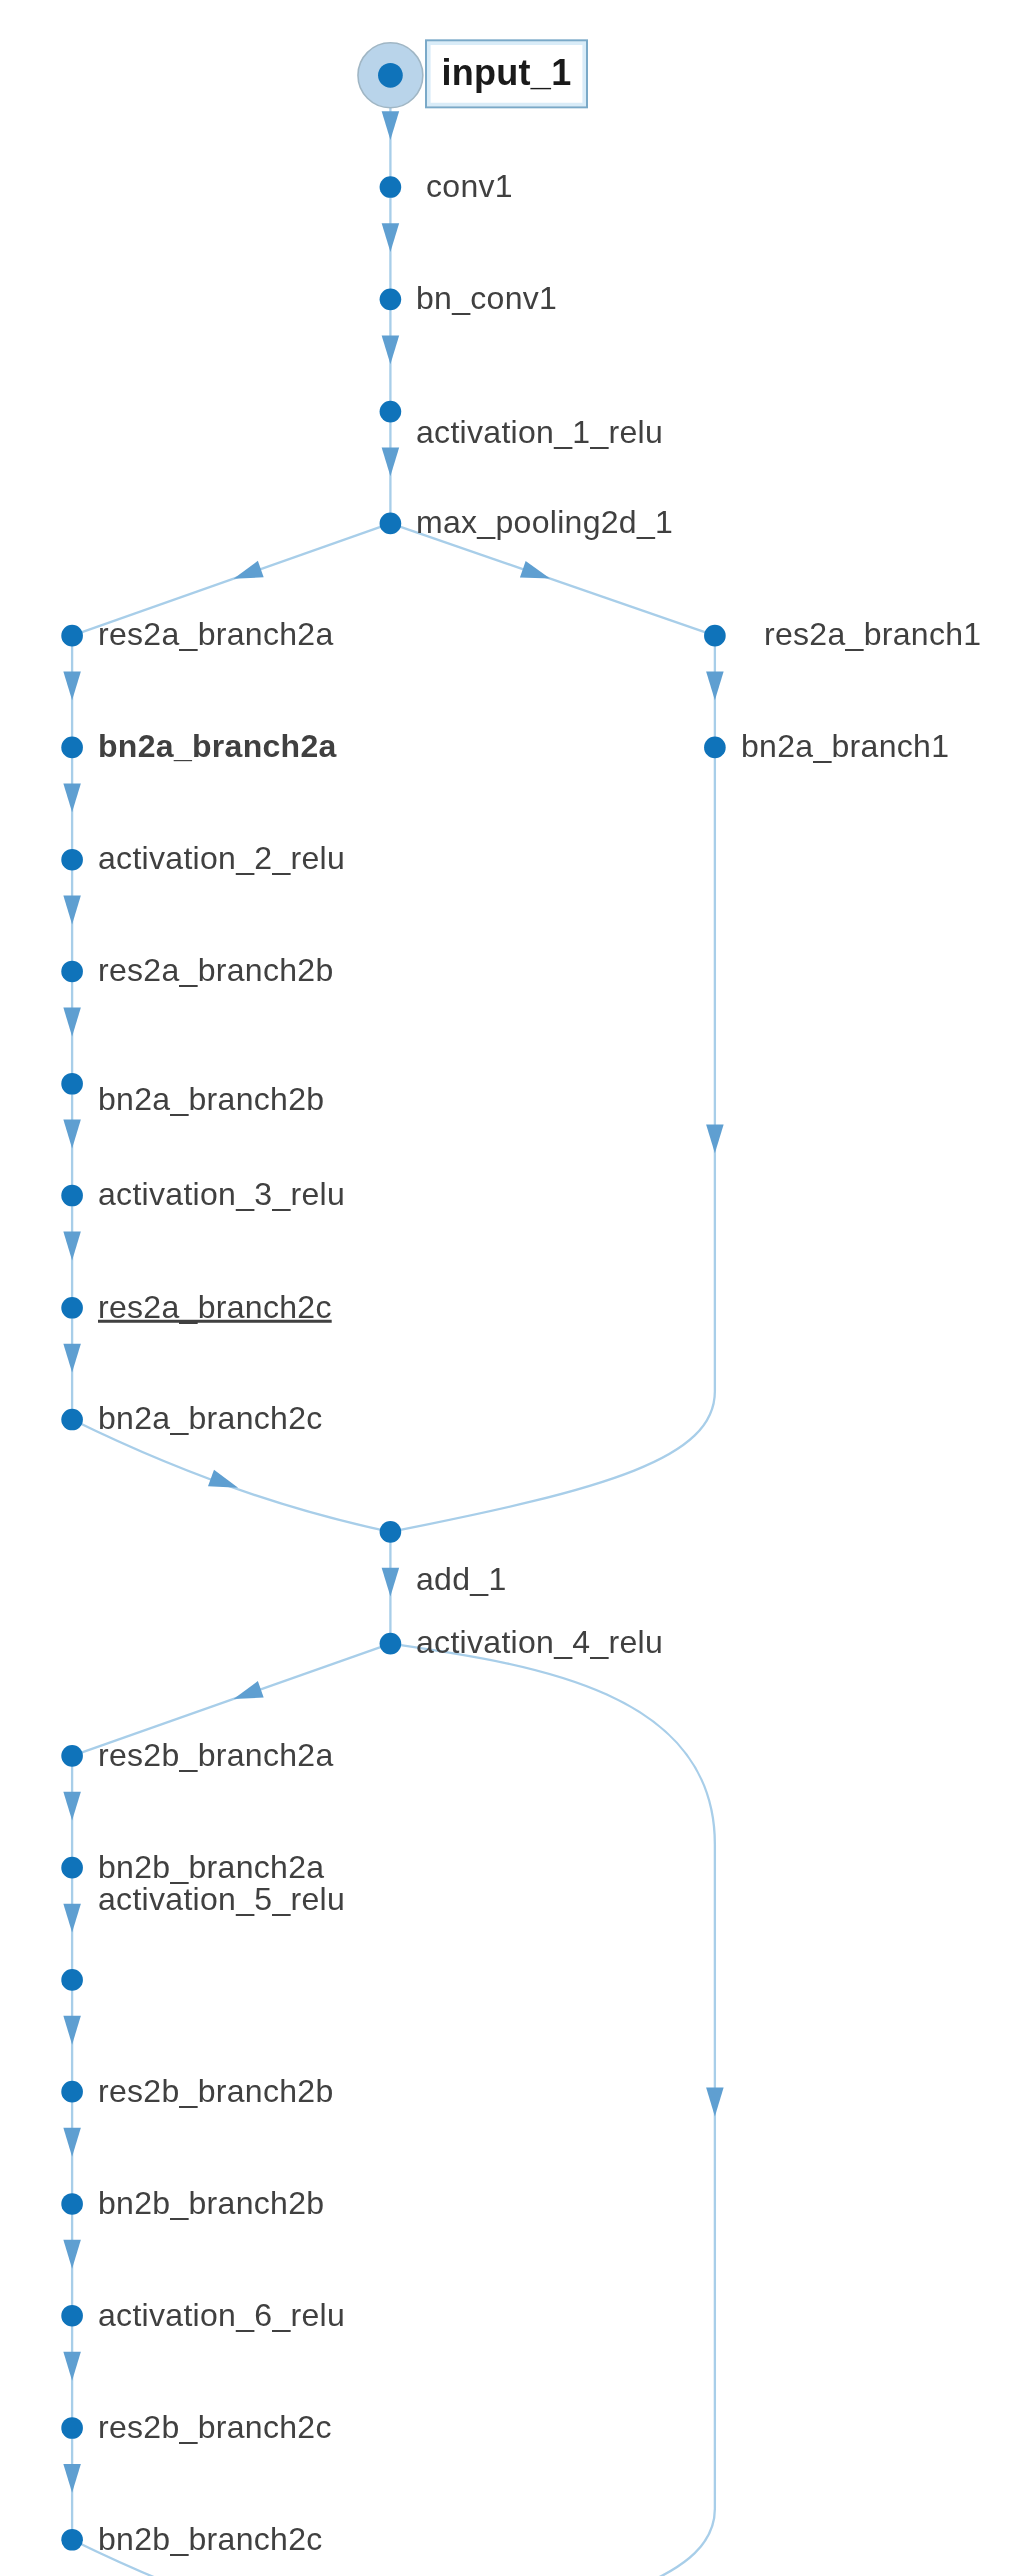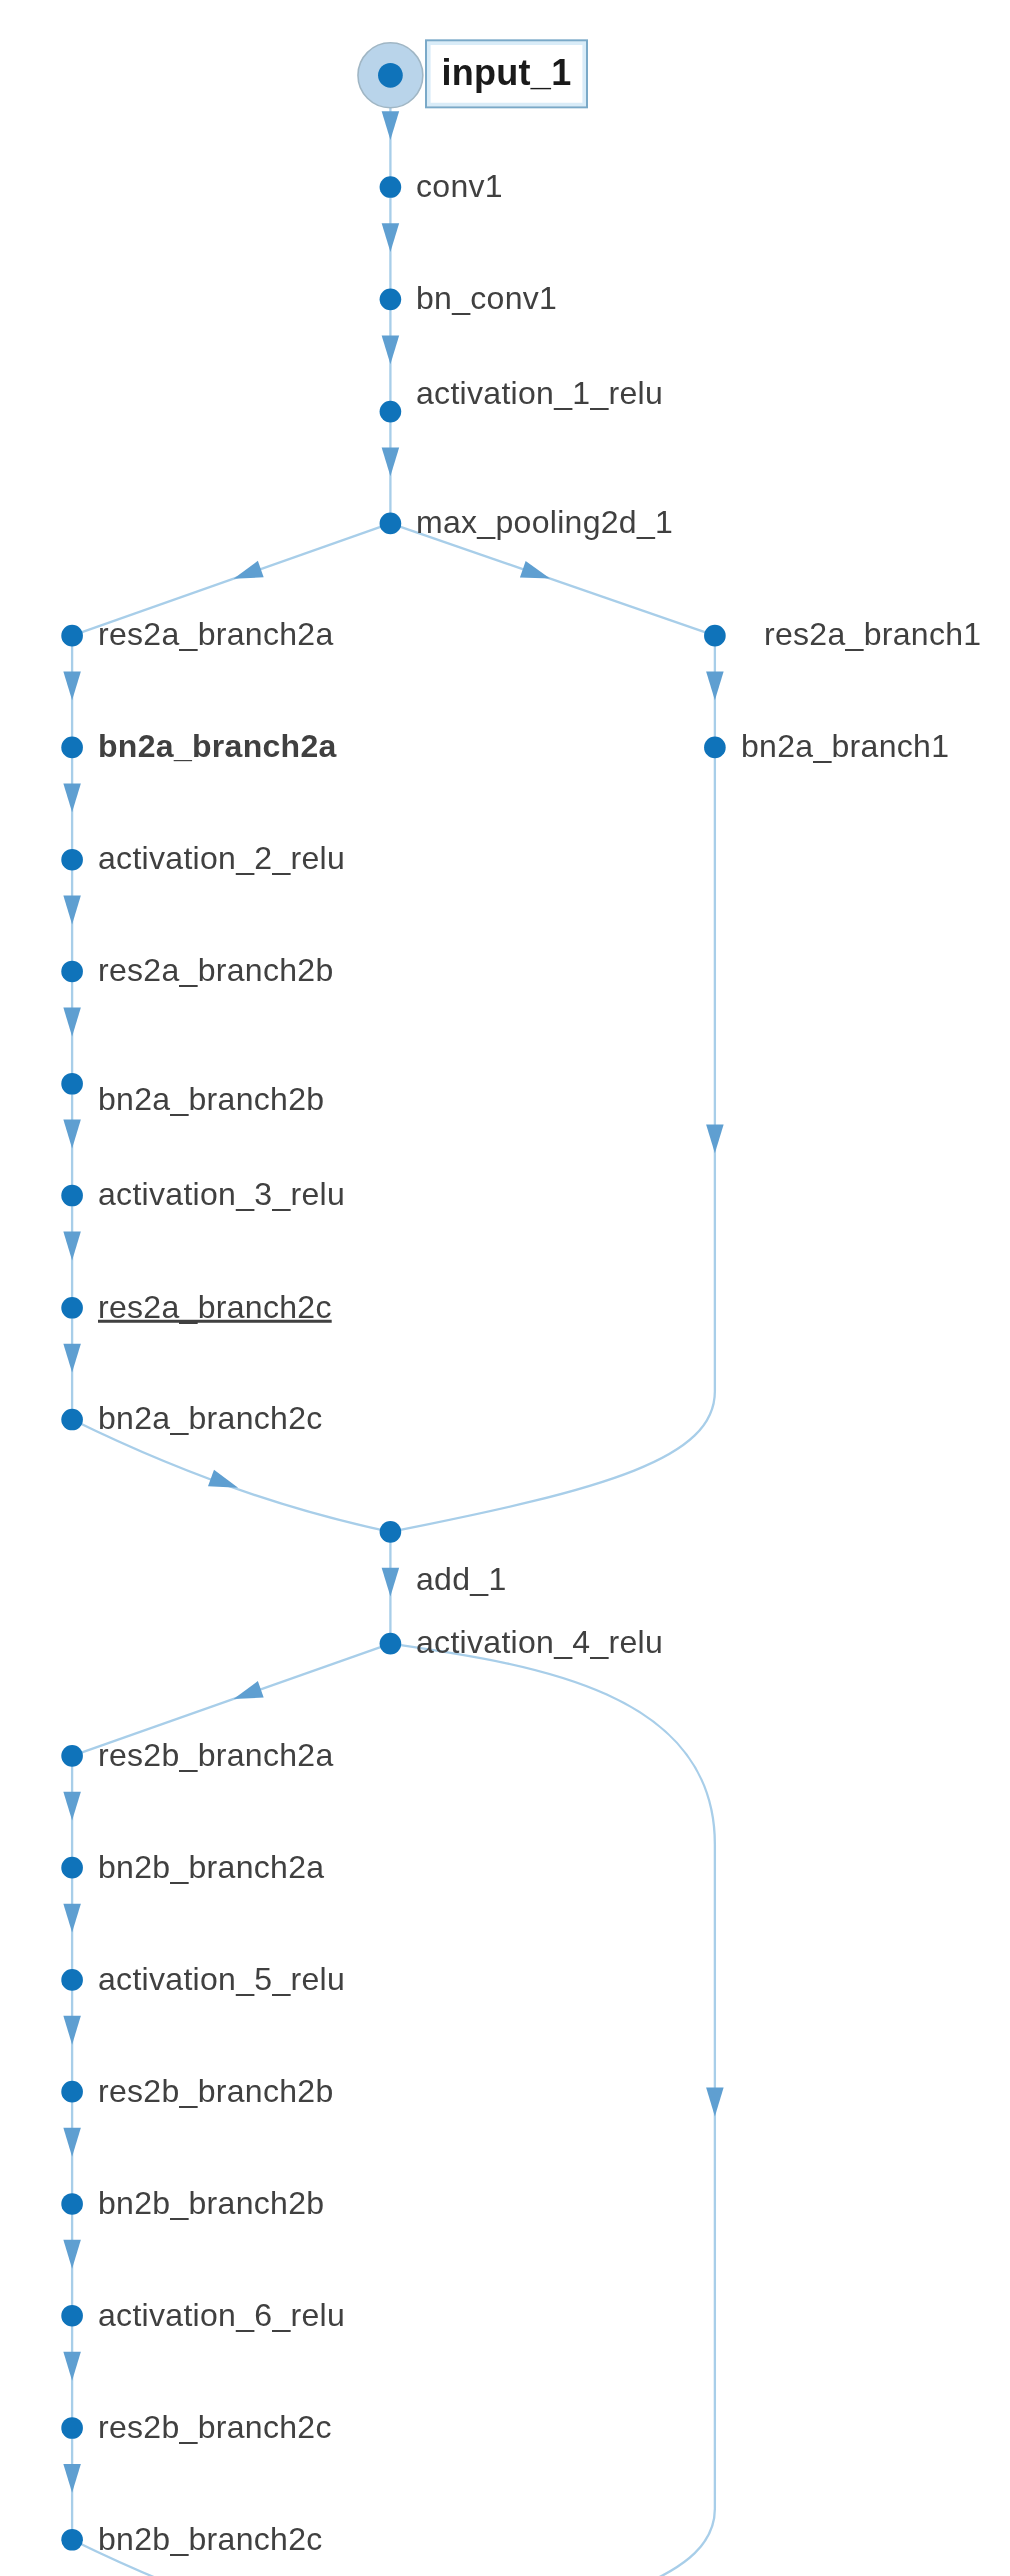--- a/index.html
+++ b/index.html
@@ -117,39 +117,39 @@
       <circle cx="140" cy="3843" r="21" class="dot"></circle>
       <circle cx="140" cy="4060" r="21" class="dot"></circle>
       <circle cx="140" cy="4278" r="21" class="dot"></circle>
       <circle cx="140" cy="4495" r="21" class="dot"></circle>
       <circle cx="140" cy="4713" r="21" class="dot"></circle>
       <circle cx="140" cy="4930" r="21" class="dot"></circle>
       <circle cx="758" cy="5148" r="21" class="dot"></circle>
     </svg>
   <div id="nodes-layer">
       <div class="label selected" style="left: 425px; top: 75px;">input_1</div>
-      <div class="label" style="left: 416px; top: 187px;">conv1</div>
+      <div class="label" style="left: 426px; top: 187px;">conv1</div>
       <div class="label" style="left: 416px; top: 299px;">bn_conv1</div>
-      <div class="label" style="left: 416px; top: 394px;">activation_1_relu</div>
+      <div class="label" style="left: 416px; top: 433px;">activation_1_relu</div>
       <div class="label" style="left: 416px; top: 523px;">max_pooling2d_1</div>
       <div class="label" style="left: 98px; top: 635px;">res2a_branch2a</div>
       <div class="label" style="left: 98px; top: 747px; font-weight: bold;">bn2a_branch2a</div>
       <div class="label" style="left: 98px; top: 859px;">activation_2_relu</div>
       <div class="label" style="left: 98px; top: 971px;">res2a_branch2b</div>
       <div class="label" style="left: 98px; top: 1083px; margin-top: 17px;">bn2a_branch2b</div>
       <div class="label" style="left: 98px; top: 1195px;">activation_3_relu</div>
       <div class="label" style="left: 98px; top: 1308px; text-decoration: underline;">res2a_branch2c</div>
       <div class="label" style="left: 98px; top: 1419px;">bn2a_branch2c</div>
       <div class="label" style="left: 764px; top: 635px;">res2a_branch1</div>
       <div class="label" style="left: 741px; top: 747px;">bn2a_branch1</div>
       <div class="label" style="left: 416px; top: 1532px; margin-top: 48px;">add_1</div>
       <div class="label" style="left: 416px; top: 1643px;">activation_4_relu</div>
       <div class="label" style="left: 98px; top: 1756px;">res2b_branch2a</div>
       <div class="label" style="left: 98px; top: 1868px;">bn2b_branch2a</div>
-      <div class="label" style="left: 98px; top: 1980px;">activation_5_relu</div>
+      <div class="label" style="left: 98px; top: 1900px;">activation_5_relu</div>
       <div class="label" style="left: 98px; top: 2092px;">res2b_branch2b</div>
       <div class="label" style="left: 98px; top: 2204px;">bn2b_branch2b</div>
       <div class="label" style="left: 98px; top: 2316px;">activation_6_relu</div>
       <div class="label" style="left: 98px; top: 2428px;">res2b_branch2c</div>
       <div class="label" style="left: 98px; top: 2540px;">bn2b_branch2c</div>
     </div>
 </div>
 
 
 </body></html>

